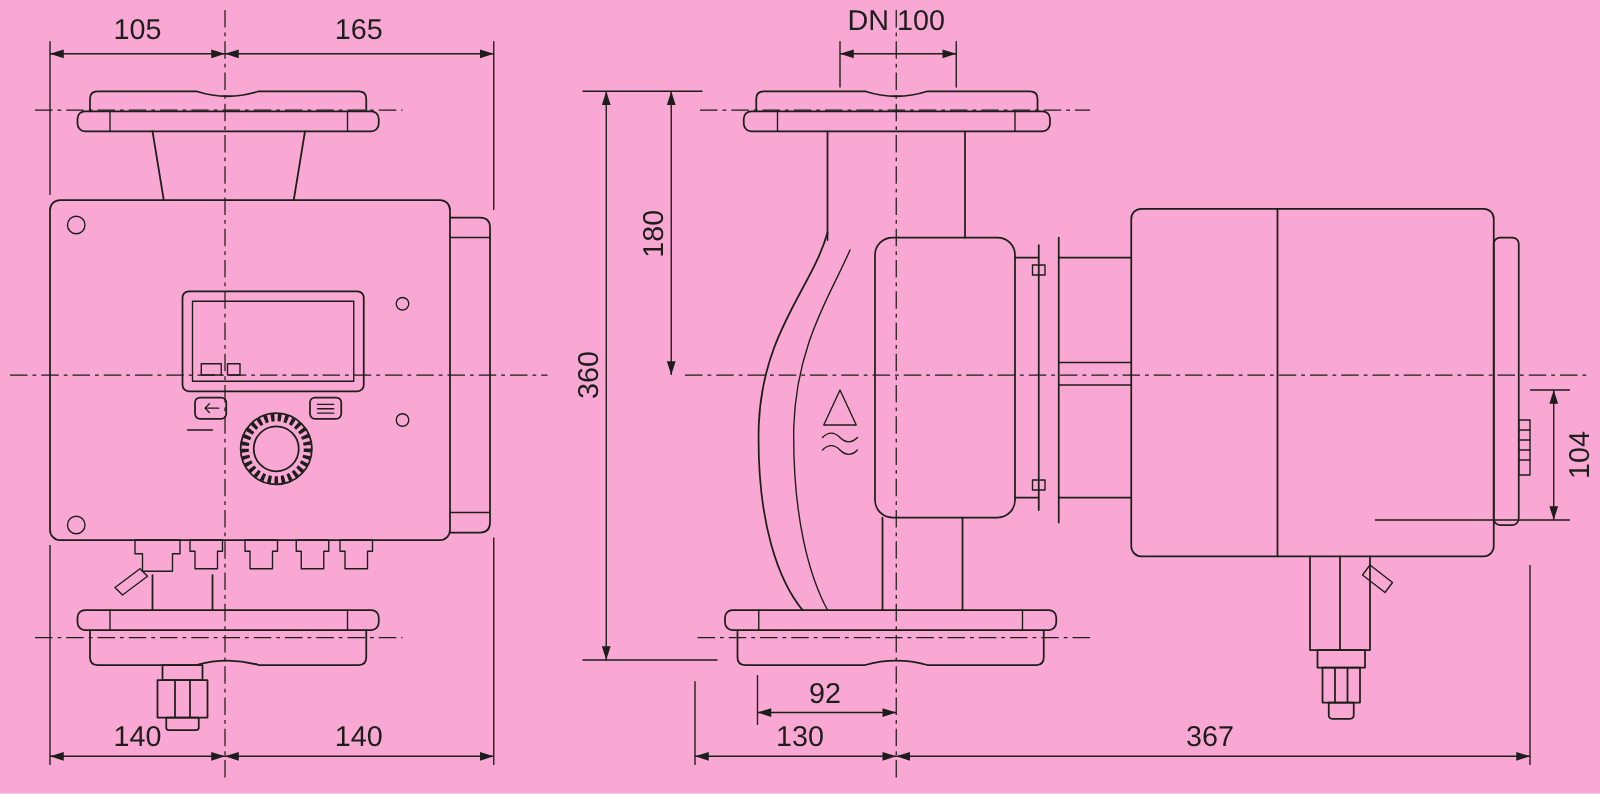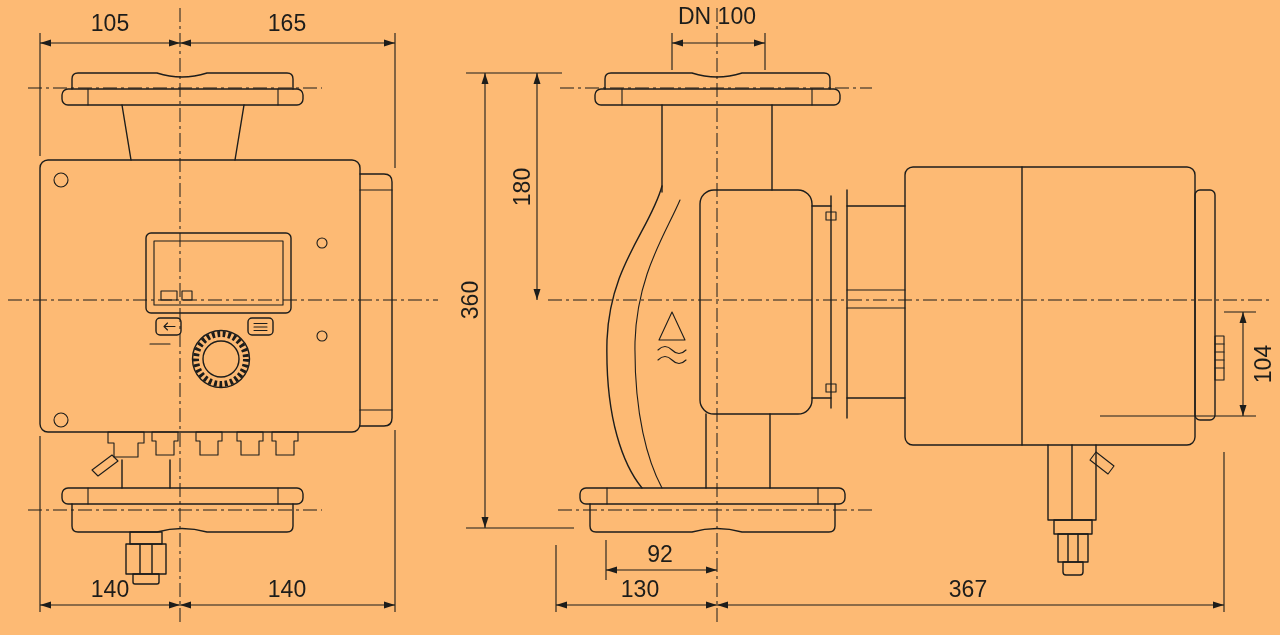--- a/index.html
+++ b/index.html
@@ -1,16 +1,16 @@
 <!DOCTYPE html>
 <html><head>
 <meta charset="utf-8">
 <style>
   html,body{margin:0;padding:0;background:#ffffff;}
-  .canvas{width:1280px;height:635px;background:#fdba74;position:relative;overflow:hidden;}
+  .canvas{width:1280px;height:635px;background:#f9a8d4;position:relative;overflow:hidden;}
   svg{display:block;}
   .ol{fill:none;stroke:#1d1d1b;stroke-width:1.4;stroke-linejoin:round;stroke-linecap:round;}
   .th{stroke-width:1.1;}
   .cl{fill:none;stroke:#1d1d1b;stroke-width:1;stroke-dasharray:14 4 3 4;}
   .dim{fill:none;stroke:#1d1d1b;stroke-width:1.1;}
   .lbl{font-family:"Liberation Sans","DejaVu Sans",sans-serif;font-size:23px;fill:#1d1d1b;text-anchor:middle;}
 </style>
 </head>
 <body>
 

